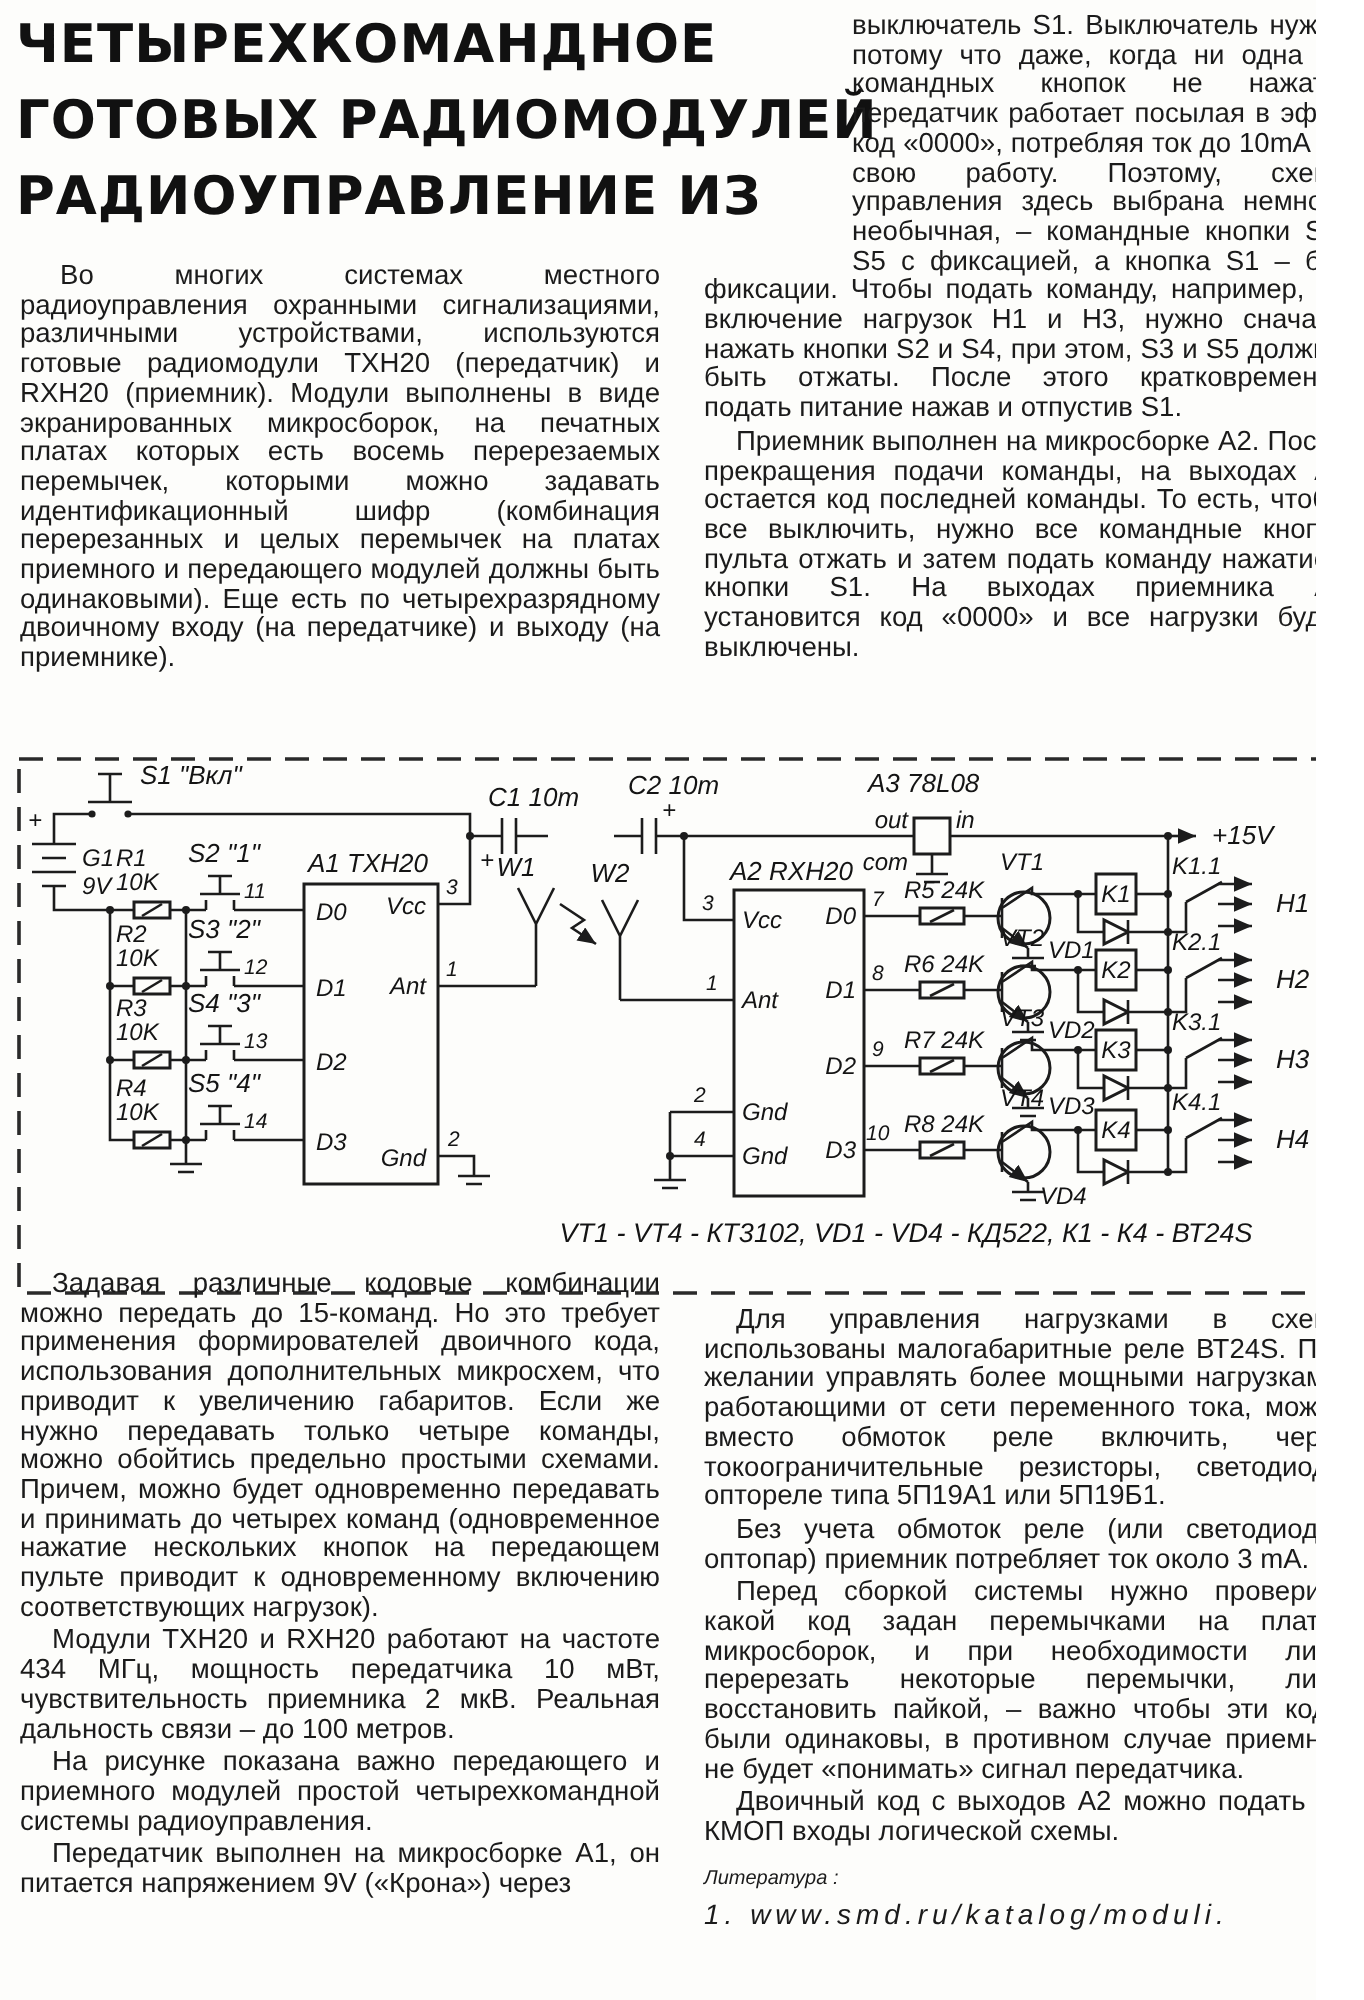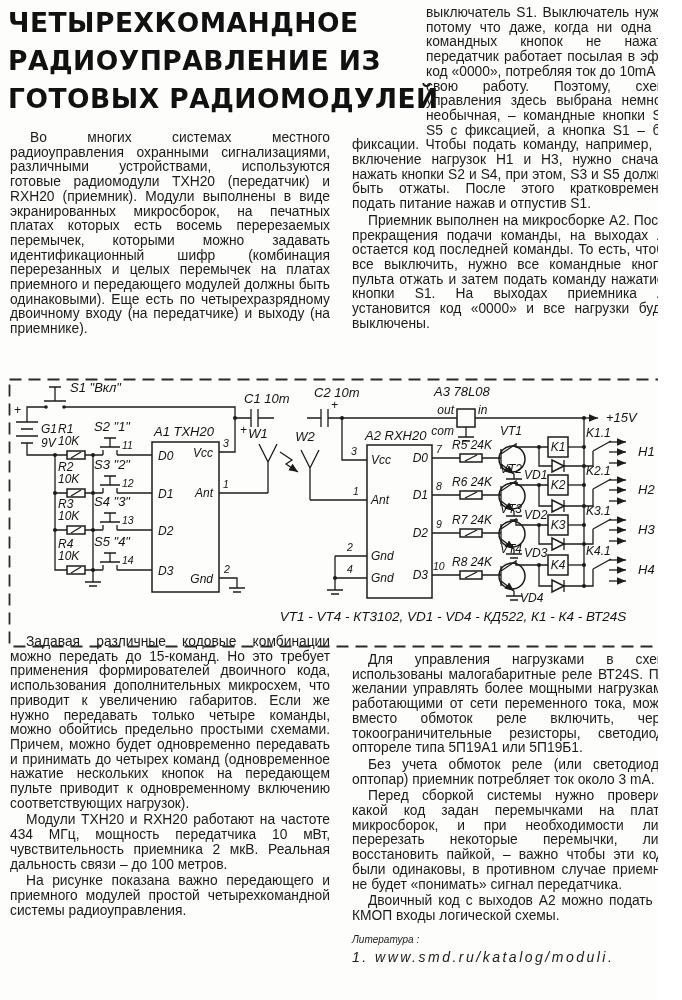--- a/index.html
+++ b/index.html
@@ -28,22 +28,22 @@
   svg .s13{font-size:13px;}
   svg .cap{font-size:13.5px;}
 </style>
 </head>
 <body>
 
 <div id="page">
 
   <div class="title">
     <div>ЧЕТЫРЕХКОМАНДНОЕ</div>
+    <div>ГОТОВЫХ РАДИОМОДУЛЕЙ</div>
     <div>РАДИОУПРАВЛЕНИЕ ИЗ</div>
-    <div>ГОТОВЫХ РАДИОМОДУЛЕЙ</div>
   </div>
 
   <div id="col-right-top" class="col">
     <div class="spacer"></div>
     <p class="noindent">выключатель S1. Выключатель нужен потому что даже, когда ни одна из командных кнопок не нажата, передатчик работает посылая в эфир код «0000», потребляя ток до 10mA на свою работу. Поэтому, схема управления здесь выбрана немного необычная, – командные кнопки S2-S5 с фиксацией, а кнопка S1 – без фиксации. Чтобы подать команду, например, на включение нагрузок Н1 и Н3, нужно сначала нажать кнопки S2 и S4, при этом, S3 и S5 должны быть отжаты. После этого кратковременно подать питание нажав и отпустив S1.</p>
     <p>Приемник выполнен на микросборке А2. После прекращения подачи команды, на выходах А1 остается код последней команды. То есть, чтобы все выключить, нужно все командные кнопки пульта отжать и затем подать команду нажатием кнопки S1. На выходах приемника А2 установится код «0000» и все нагрузки будут выключены.</p>
   </div>
 
   <div id="col-left-top" class="col">
     <p class="bigindent">Во многих системах местного радиоуправления охранными сигнализациями, различными устройствами, используются готовые радиомодули TXH20 (передатчик) и RXH20 (приемник). Модули выполнены в виде экранированных микросборок, на печатных платах которых есть восемь перерезаемых перемычек, которыми можно задавать идентификационный шифр (комбинация перерезанных и целых перемычек на платах приемного и передающего модулей должны быть одинаковыми). Еще есть по четырехразрядному двоичному входу (на передатчике) и выходу (на приемнике).</p>
@@ -298,20 +298,21 @@
       <text class="s13" x="630" y="196">H4</text>
 
       <text class="cap" x="445" y="243" text-anchor="middle">VT1 - VT4 - КТ3102,  VD1 - VD4 - КД522,  К1 - К4 - ВТ24S</text>
     </svg>
   </div>
 
   <div id="col-left-bottom" class="col">
     <p>Задавая различные кодовые комбинации можно передать до 15-команд. Но это требует применения формирователей двоичного кода, использования дополнительных микросхем, что приводит к увеличению габаритов. Если же нужно передавать только четыре команды, можно обойтись предельно простыми схемами. Причем, можно будет одновременно передавать и принимать до четырех команд (одновременное нажатие нескольких кнопок на передающем пульте приводит к одновременному включению соответствующих нагрузок).</p>
     <p>Модули TXH20 и RXH20 работают на частоте 434 МГц, мощность передатчика 10 мВт, чувствительность приемника 2 мкВ. Реальная дальность связи – до 100 метров.</p>
     <p>На рисунке показана важно передающего и приемного модулей простой четырехкомандной системы радиоуправления.</p>
+    <p>Передатчик выполнен на микросборке А1, он питается напряжением 9V («Крона») через</p>
   </div>
 
   <div id="col-right-bottom" class="col">
     <p>Для управления нагрузками в схеме использованы малогабаритные реле ВТ24S. При желании управлять более мощными нагрузками, работающими от сети переменного тока, можно вместо обмоток реле включить, через токоограничительные резисторы, светодиоды оптореле типа 5П19А1 или 5П19Б1.</p>
     <p>Без учета обмоток реле (или светодиодов оптопар) приемник потребляет ток около 3 mA.</p>
     <p>Перед сборкой системы нужно проверить какой код задан перемычками на платах микросборок, и при необходимости либо перерезать некоторые перемычки, либо восстановить пайкой, – важно чтобы эти коды были одинаковы, в противном случае приемник не будет «понимать» сигнал передатчика.</p>
     <p>Двоичный код с выходов А2 можно подать на КМОП входы логической схемы.</p>
     <p class="lit-head">Литература :</p>
     <p class="lit-item">1. www.smd.ru/katalog/moduli.</p>
   </div>

